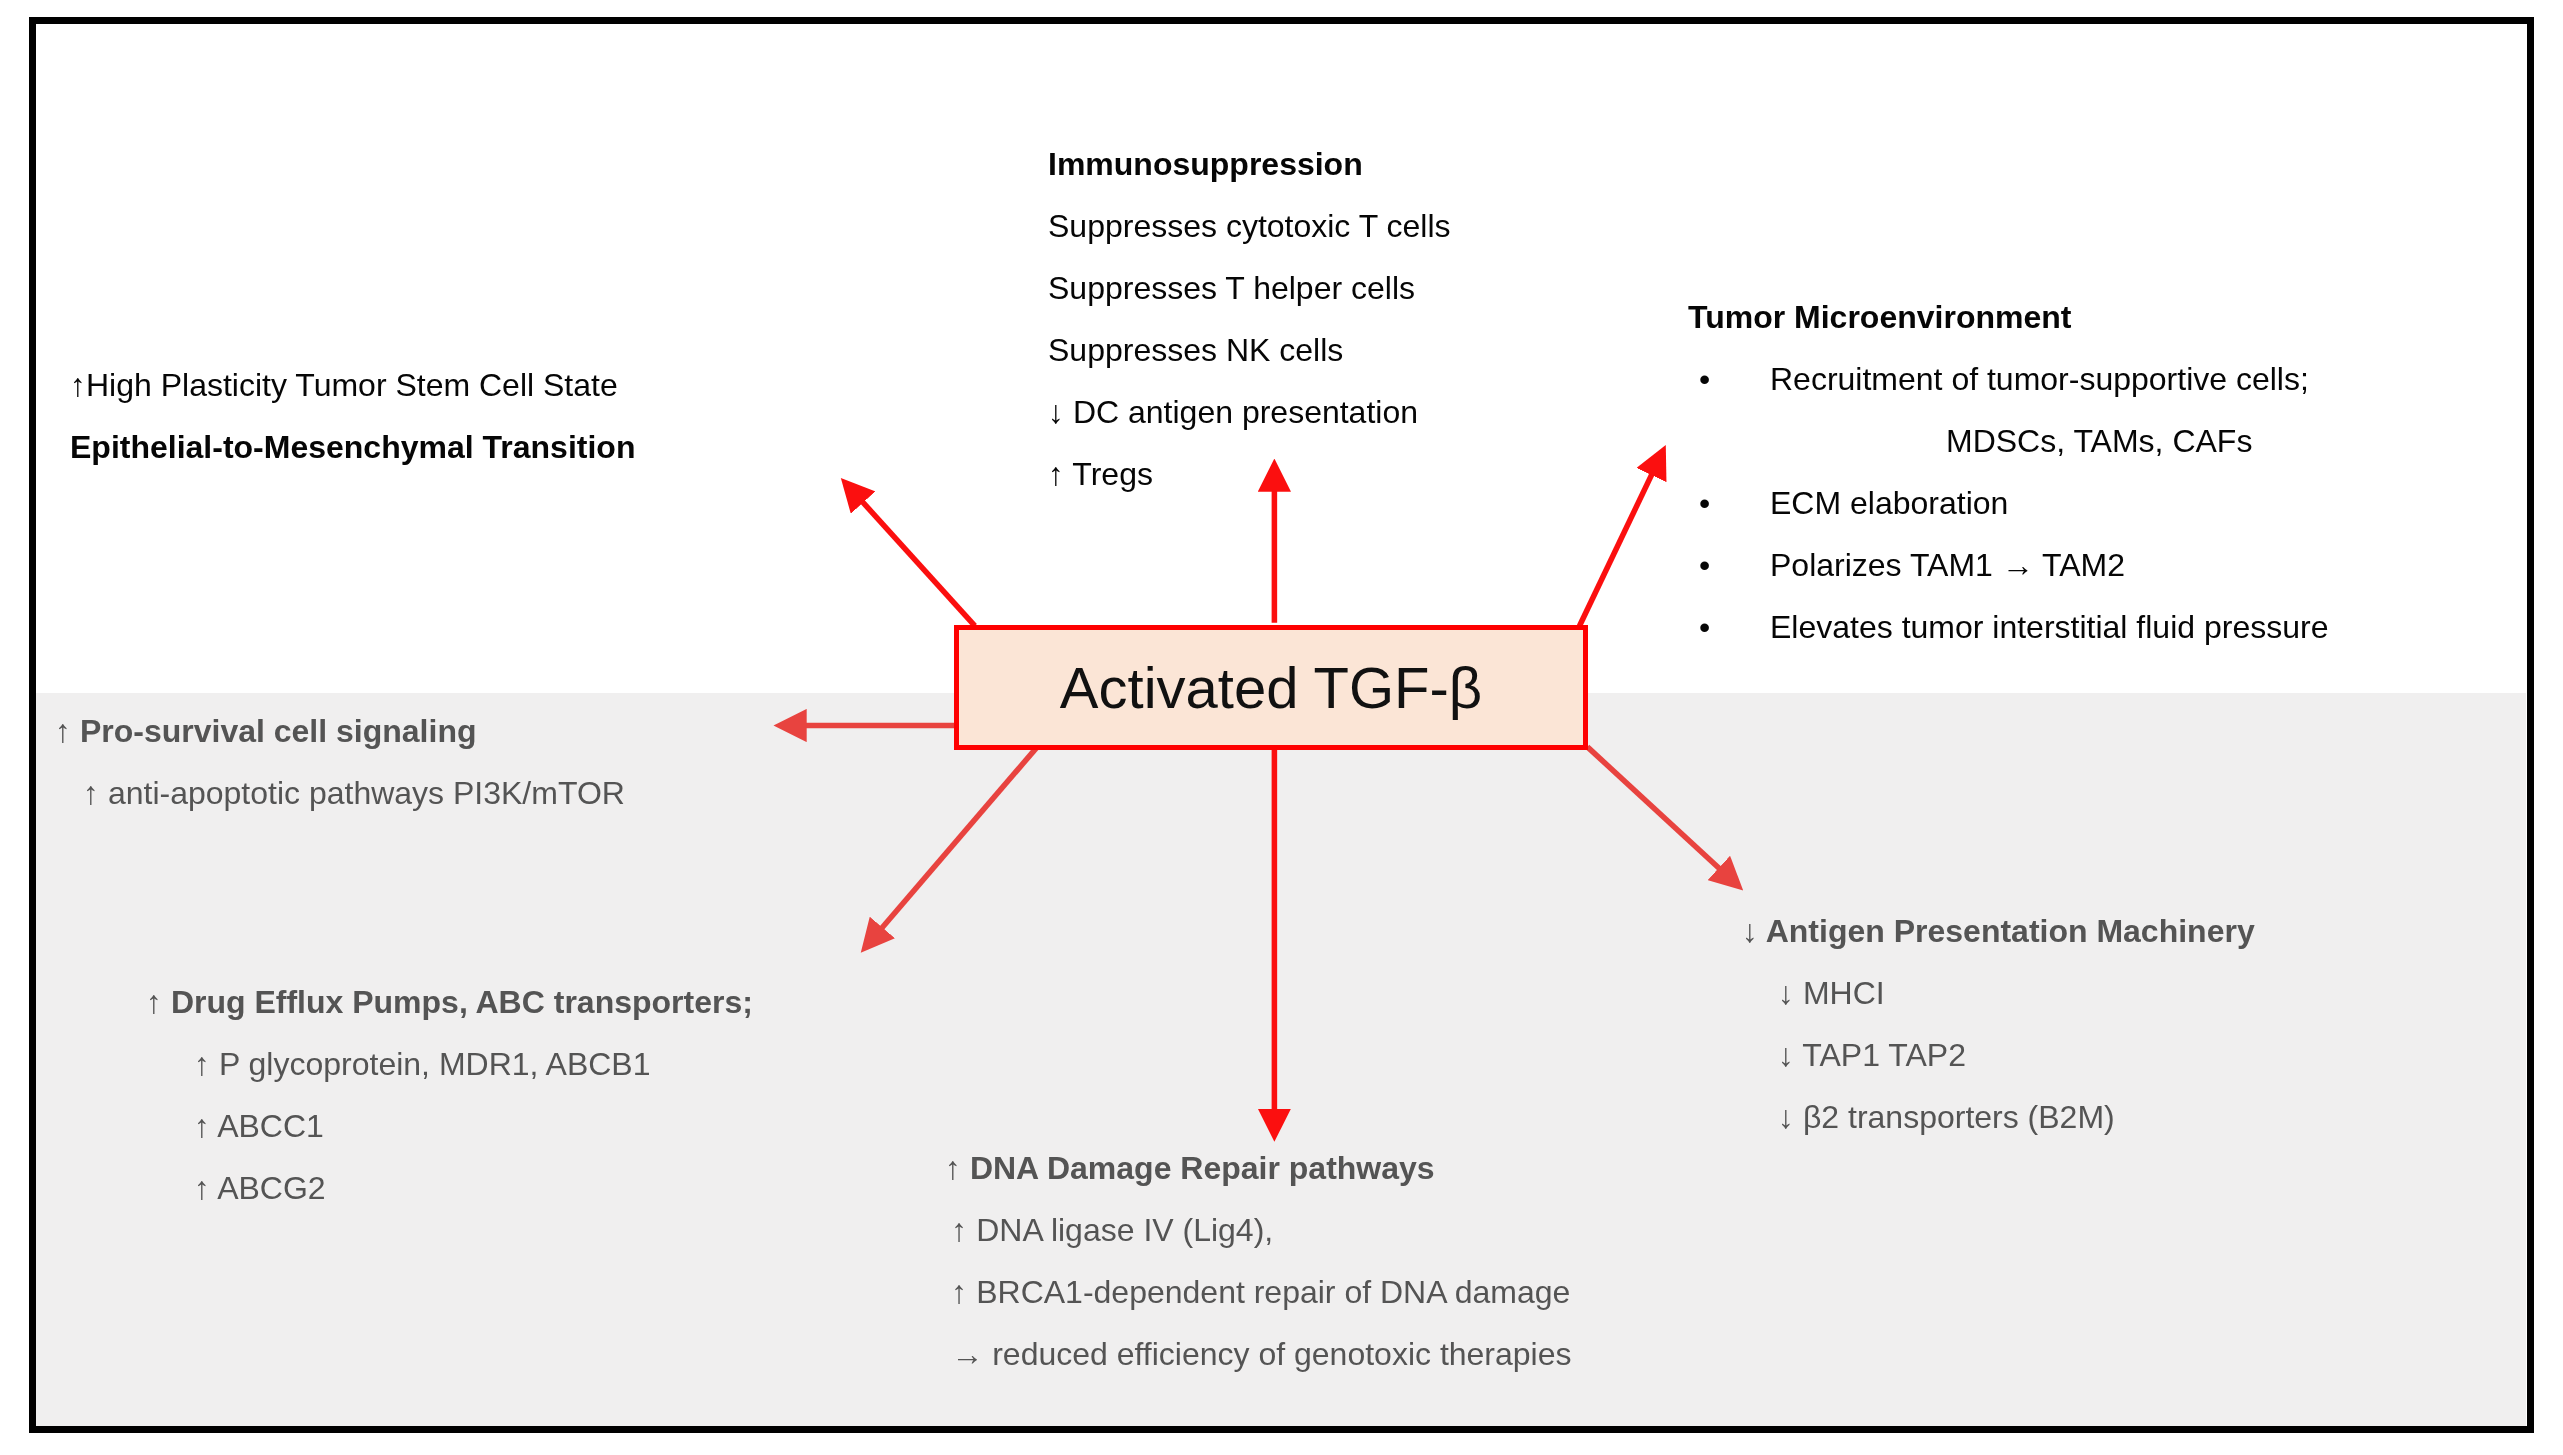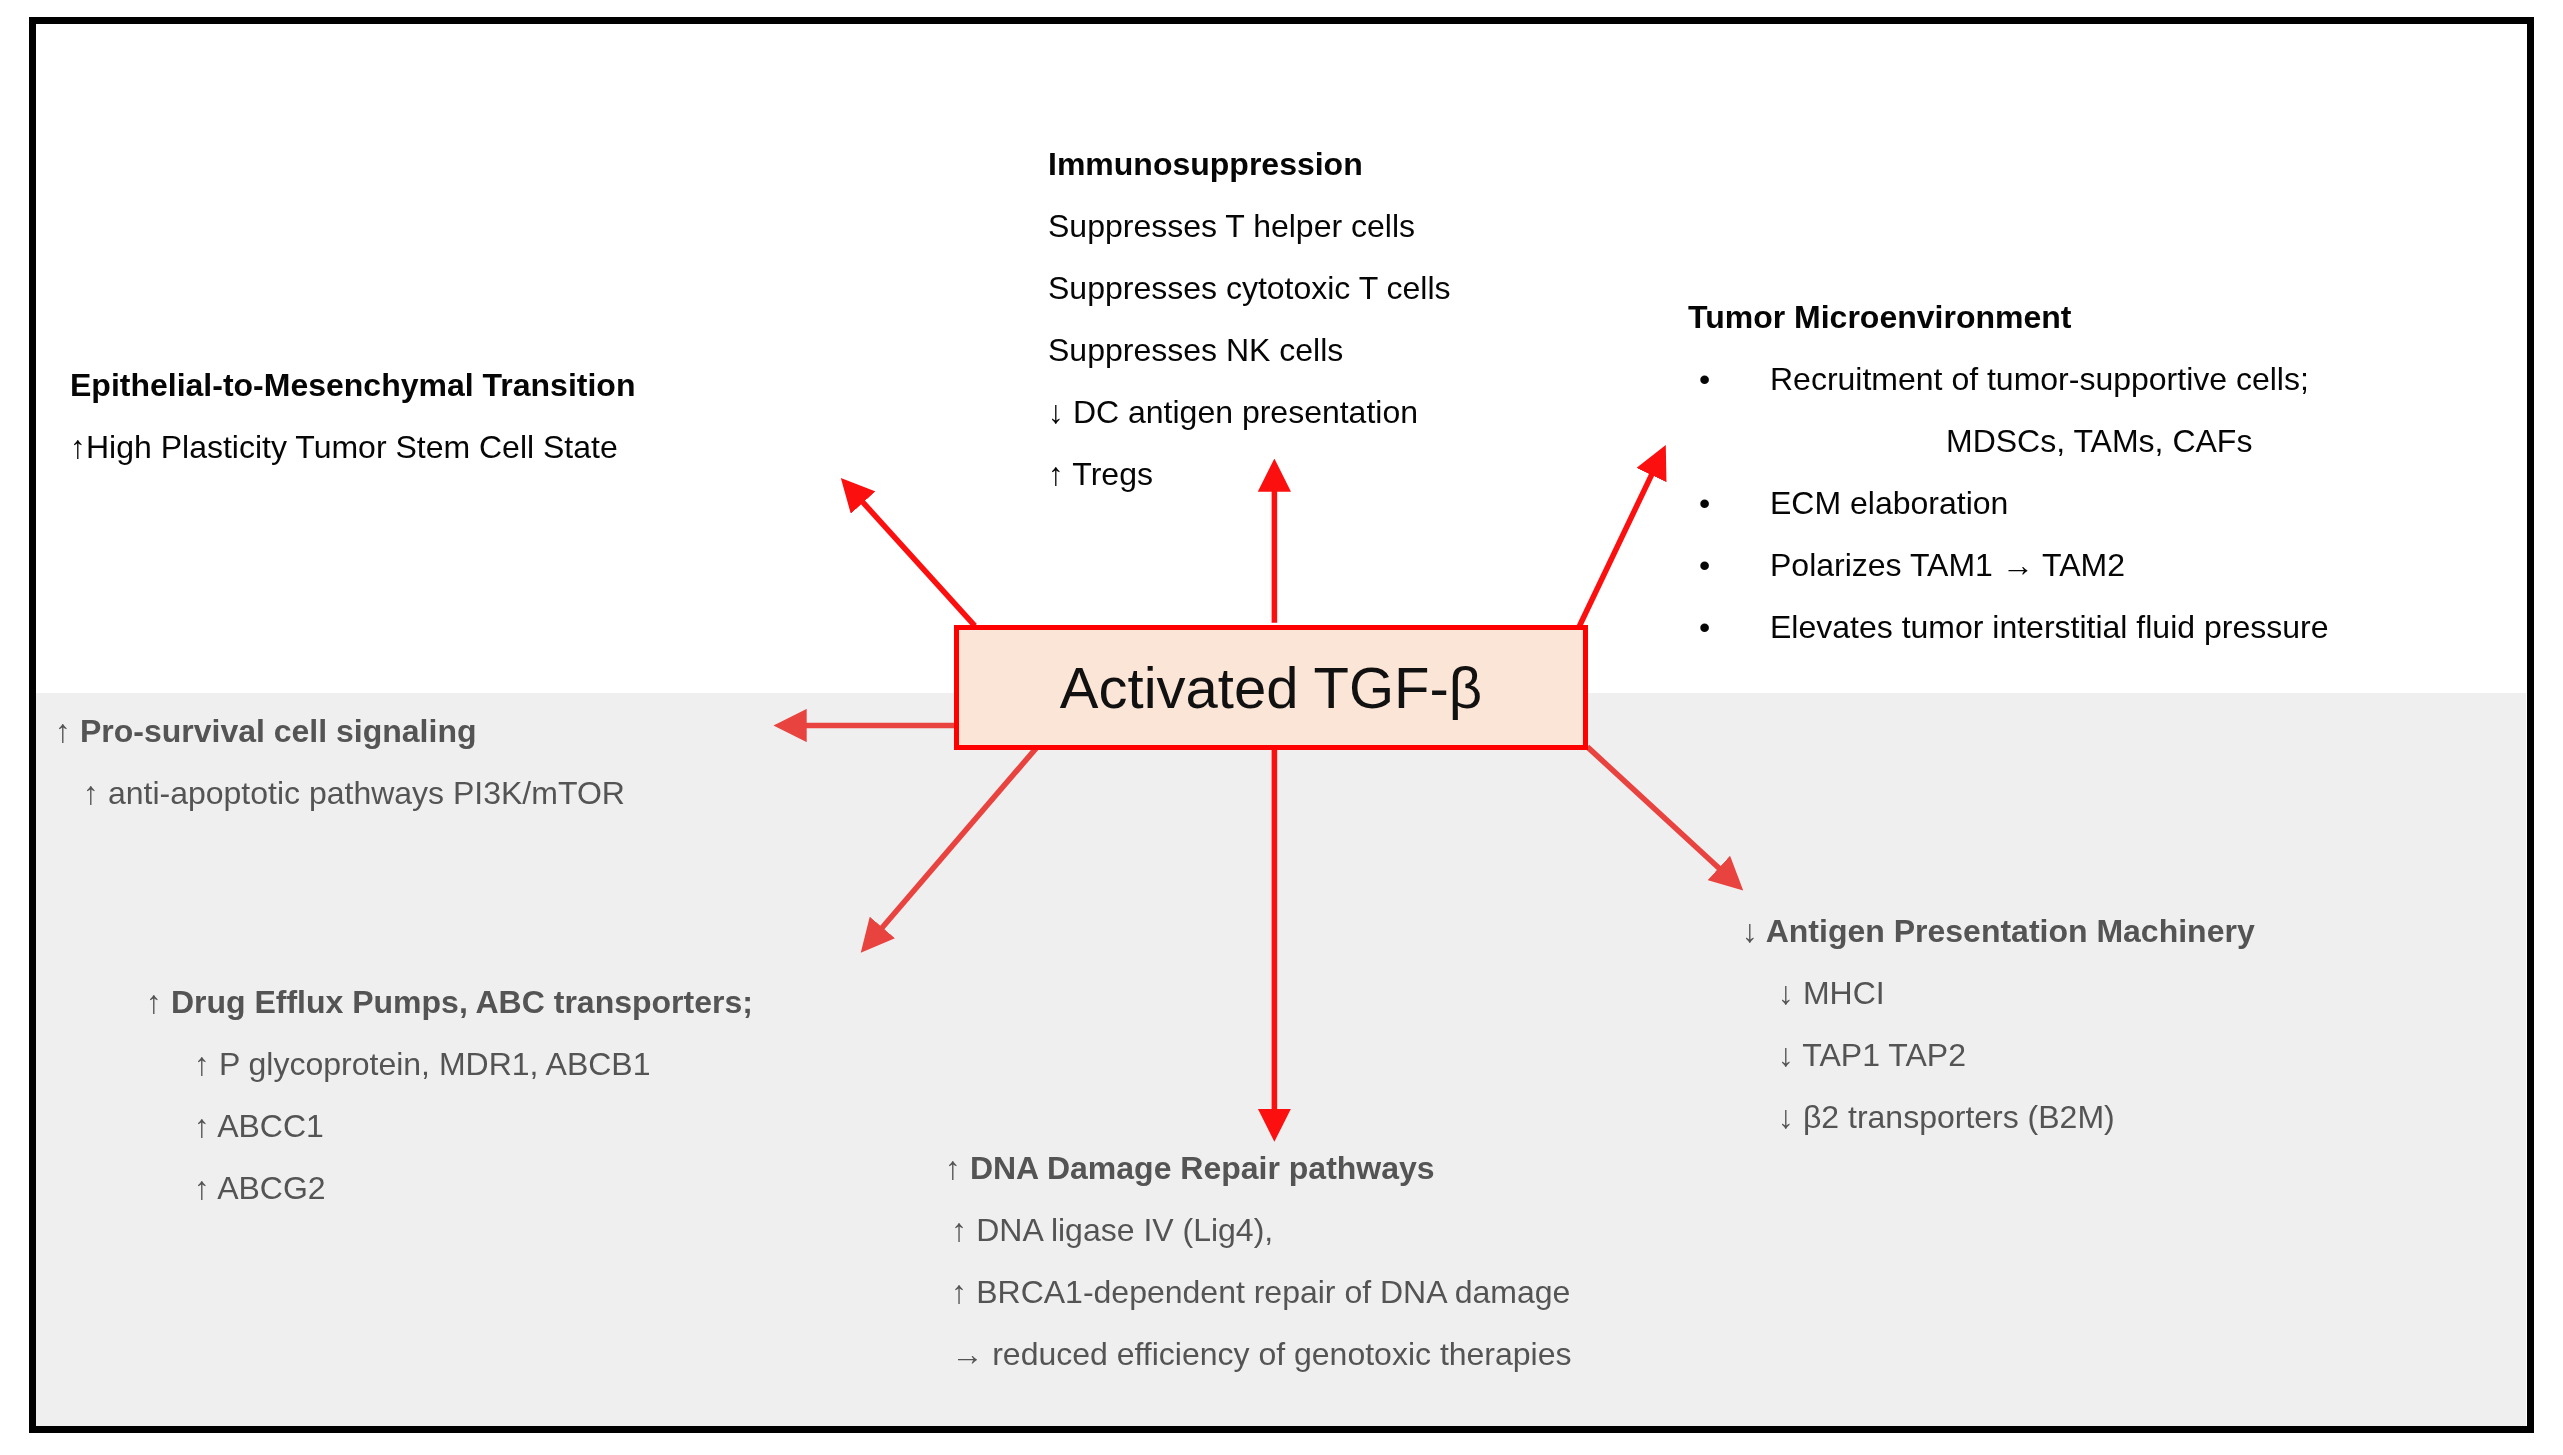--- a/index.html
+++ b/index.html
@@ -54,28 +54,28 @@
     <line class="stroke-soft" x1="1312" y1="945" x2="1095" y2="1198" marker-end="url(#head-soft)"></line>
     <line class="stroke-bright" x1="1612" y1="945" x2="1612" y2="1435" marker-end="url(#head-bright)"></line>
     <line class="stroke-soft" x1="2008" y1="945" x2="2198" y2="1120" marker-end="url(#head-soft)"></line>
   </svg>
 
   <div class="center-box">
     <span>Activated TGF-β</span>
   </div>
 
   <div class="block black-block" style="left:70px;top:354px;">
+    <div class="row">↑High Plasticity Tumor Stem Cell State</div>
     <div class="row bold">Epithelial-to-Mesenchymal Transition</div>
-    <div class="row">↑High Plasticity Tumor Stem Cell State</div>
   </div>
 
   <div class="block black-block" style="left:1048px;top:133px;">
     <div class="row bold">Immunosuppression</div>
+    <div class="row">Suppresses cytotoxic T cells</div>
     <div class="row">Suppresses T helper cells</div>
-    <div class="row">Suppresses cytotoxic T cells</div>
     <div class="row">Suppresses NK cells</div>
     <div class="row">↓ DC antigen presentation</div>
     <div class="row">↑ Tregs</div>
   </div>
 
   <div class="block black-block" style="left:1688px;top:286px;">
     <div class="row bold">Tumor Microenvironment</div>
     <div class="row bullet-row">
       <span class="bullet">•</span>
       <span>Recruitment of tumor-supportive cells;</span>

